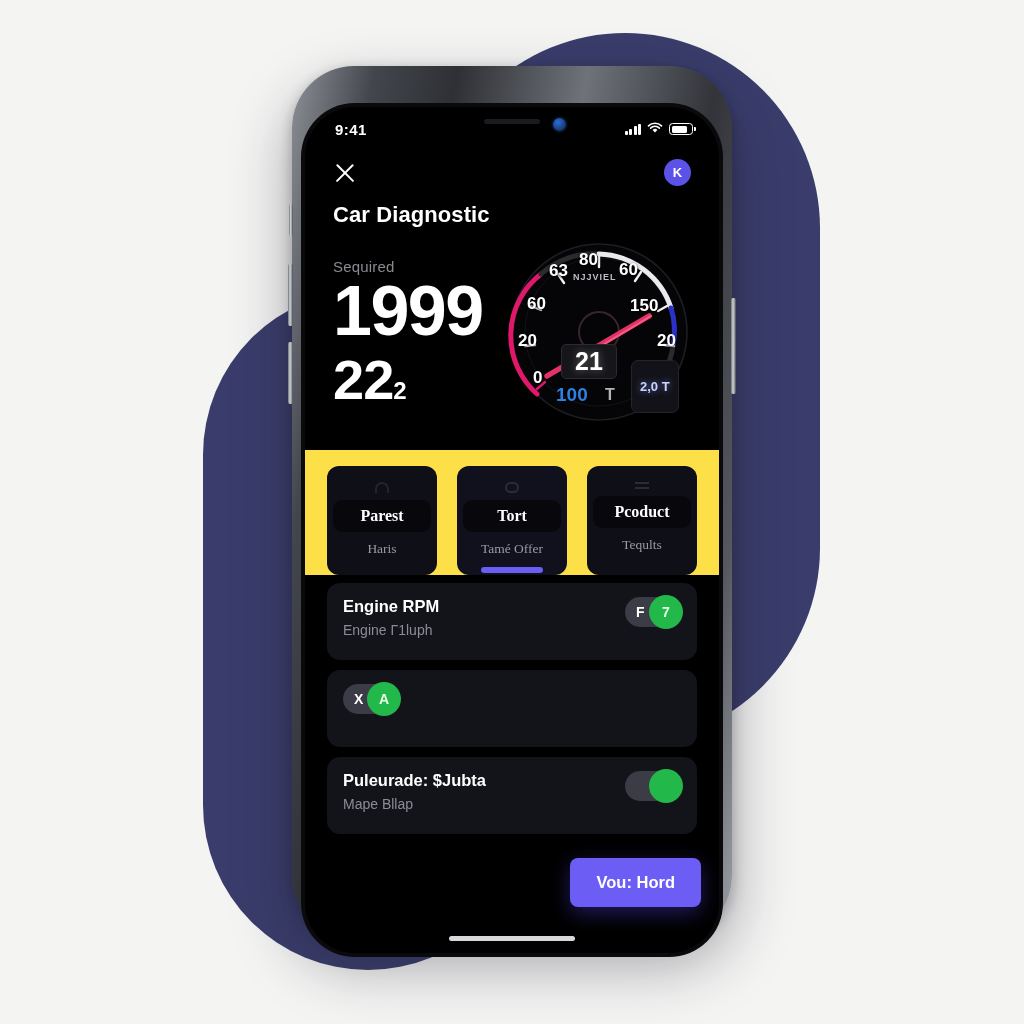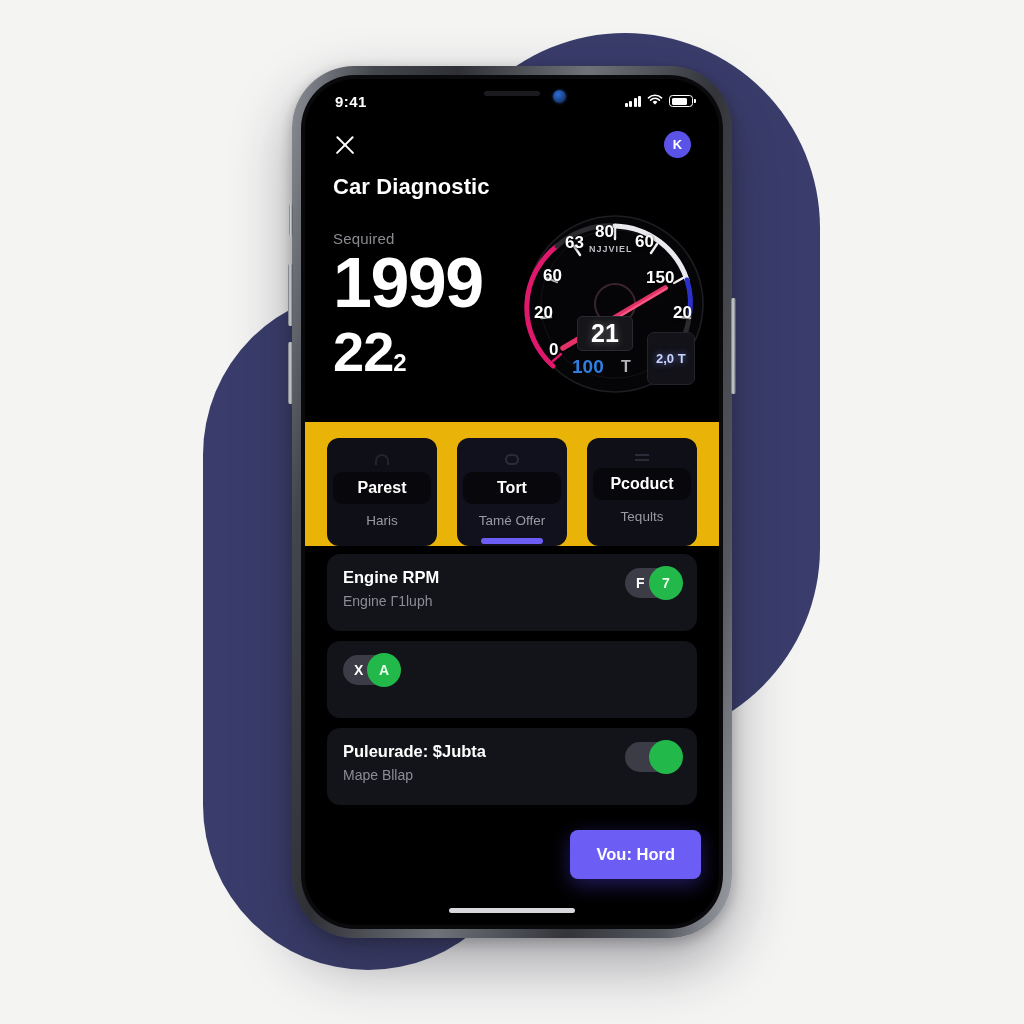--- a/index.html
+++ b/index.html
@@ -39,20 +39,21 @@
     background: linear-gradient(100deg,#8d9097 0%,#43464c 14%,#2e3035 28%,#6f7279 50%,#32343a 72%,#55585e 88%,#9ea1a8 100%);
     padding: 9px;
     box-shadow: 0 26px 60px rgba(30,30,45,.38), 0 4px 14px rgba(0,0,0,.25);
   }
   #phone-inner {
     position: relative;
     width: 100%; height: 100%;
     border-radius: 54px;
     background: #0a0a0c;
     padding: 4px;
+    margin-top: 28px;
   }
   #screen {
     position: relative;
     width: 100%; height: 100%;
     border-radius: 50px;
     background: #000;
     overflow: hidden;
   }
 
   
@@ -151,21 +152,21 @@
     line-height: 0.98; letter-spacing: -1.5px; margin-top: 2px;
   }
   #metric-sub {
     color:#fff; font-size: 56px; font-weight: 700;
     line-height: 1; letter-spacing:-1px; margin-top: 6px;
   }
   #metric-sub sub { font-size: 24px; font-weight:700; vertical-align: baseline; }
 
   
   #gauge-wrap {
-    position: absolute; right: 6px; top: 6px;
+    position: absolute; right: 22px; top: 6px;
     width: 196px; height: 196px;
   }
   #gauge-wrap svg { position:absolute; inset:0; }
   .gnum {
     position:absolute; color:#fff; font-size:17px; font-weight:700;
     text-shadow: 0 1px 3px #000;
   }
   #g-80  { left: 78px;  top: 16px; }
   #g-63  { left: 48px;  top: 27px; }
   #g-60a { left: 118px; top: 26px; }
@@ -196,22 +197,23 @@
     position:absolute; left:130px; top:126px;
     background:#121218; border:1px solid #24242c; border-radius:7px;
     padding:18px 8px; color:#c9d4ff; font-size:13px; font-weight:700;
     text-shadow:0 0 7px rgba(130,150,255,.75);
   }
 
   
   #tabs {
     display:flex; gap:20px;
     padding: 16px 22px 0 22px;
-    background:#eab308;
+    background:#fde047;
     margin-top: 22px;
+    font-family: Liberation Serif, serif;
   }
   .tab {
     flex:1; position:relative;
     border-radius: 12px;
     padding: 16px 6px 18px 6px;
     text-align:center; cursor:pointer;
     background:#0e0f17;
   }
   .tab.active { background:#10111c; }
   .tab-icon {

